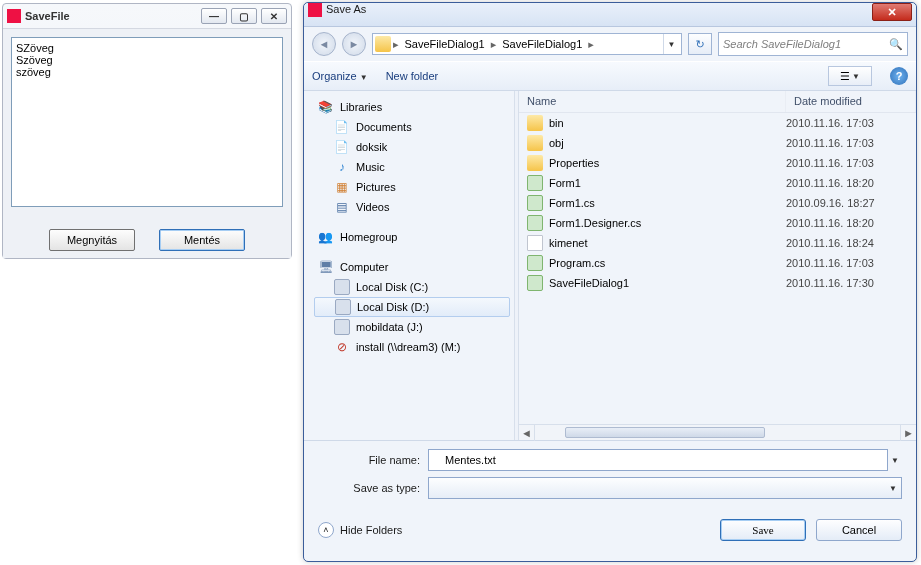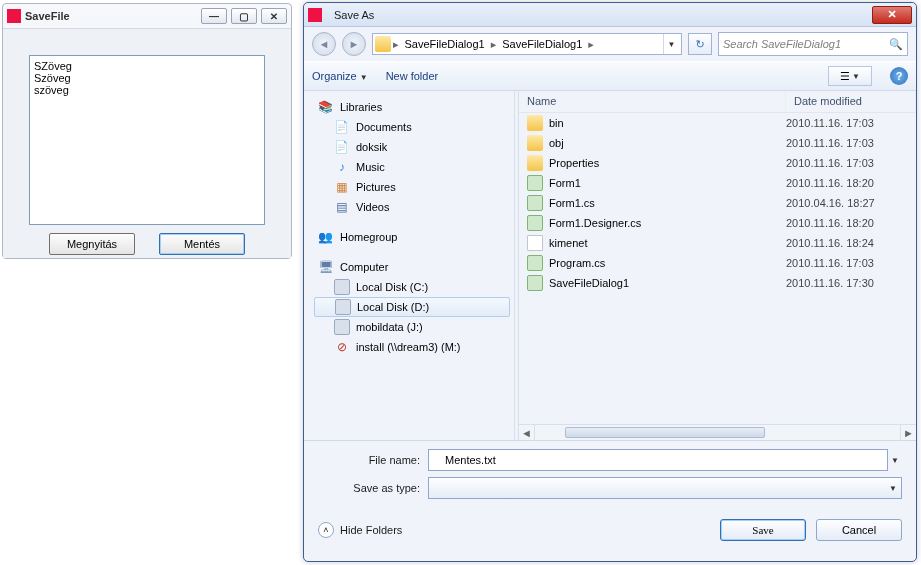--- a/index.html
+++ b/index.html
@@ -5,29 +5,29 @@
 * { box-sizing: border-box; margin: 0; padding: 0; font-family: "Segoe UI", Tahoma, sans-serif; font-size: 11px; }
 body { background: #fff; width: 921px; height: 565px; position: relative; }
 
 
 .parent-window { position: absolute; left: 2px; top: 3px; width: 290px; height: 256px; border: 1px solid #b0b6c4; border-radius: 4px; background: linear-gradient(#f6f8fb,#eaeef5); }
 .parent-titlebar { height: 24px; display: flex; align-items: center; padding: 0 4px; font-weight: bold; }
 .parent-title-icon { width: 14px; height: 14px; background: #e14; margin-right: 4px; display:inline-block; }
 .parent-title { flex: 1; color: #333; }
 .win-btn-group { display: flex; gap: 4px; }
 .win-btn { width: 26px; height: 16px; border: 1px solid #9aa3b5; border-radius: 2px; background: linear-gradient(#fff,#e3e8f0); display:flex; align-items:center; justify-content:center; font-size:10px; color:#333; }
-.parent-body { background:#eef1f6; border-top:1px solid #d4d8e1; padding:26px; height: calc(100% - 24px); }
+.parent-body { background:#eef1f6; border-top:1px solid #d4d8e1; padding:8px; height: calc(100% - 24px); }
 .textarea { width: 100%; height: 170px; background:#fff; border:1px solid #7f9db9; padding:4px; resize:none; font-family:inherit; font-size:11px; }
-.parent-buttons { display:flex; justify-content:center; gap:24px; margin-top:6px; }
+.parent-buttons { display:flex; justify-content:center; gap:24px; margin-top:20px; }
 .std-btn { width: 86px; height: 22px; border:1px solid #707070; border-radius:2px; background:linear-gradient(#fdfdfd,#e4e4e4); }
 .std-btn.focused { border-color:#2f6fb7; box-shadow:0 0 0 1px #a6cdf3 inset; }
 
 
 .saveas { position:absolute; left:303px; top:2px; width:614px; height:560px; border:1px solid #3b5d9a; border-radius:5px; background:#f0f4fa; box-shadow:0 0 6px rgba(0,0,0,.2); }
-.saveas-titlebar { height:24px; background:linear-gradient(#e9f0fa,#d7e3f4); border-bottom:1px solid #b8c7df; display:flex; align-items:center; padding:0 4px; border-radius:5px 5px 0 0;gap:8px; }
+.saveas-titlebar { height:24px; background:linear-gradient(#e9f0fa,#d7e3f4); border-bottom:1px solid #b8c7df; display:flex; padding:0 4px; border-radius:5px 5px 0 0; }
 .saveas-title { flex:1; color:#1a1a1a; }
 .close-btn { width:40px; height:18px; background:linear-gradient(#e07b73,#c42b1c); border:1px solid #8b2017; border-radius:2px; color:#fff; display:flex; align-items:center; justify-content:center; font-weight:bold; }
 
 .nav-row { height:34px; display:flex; align-items:center; padding:4px 8px; gap:6px; }
 .nav-back, .nav-fwd { width:24px; height:24px; border-radius:50%; background:radial-gradient(#f2f6fb,#cfd9e8); border:1px solid #a6b4cc; display:flex; align-items:center; justify-content:center; color:#7b8aa2; }
 .address-bar { flex:1; height:22px; background:#fff; border:1px solid #9fb4d4; display:flex; align-items:center; padding:0 2px; gap:2px; }
 .crumb { padding:2px 4px; display:flex; align-items:center; gap:2px; }
 .crumb-sep { color:#666; }
 .addr-drop { width:16px; text-align:center; color:#444; border-left:1px solid #cfd9e8; height:100%; display:flex; align-items:center; justify-content:center; }
 .refresh-btn { width:24px; height:22px; border:1px solid #9fb4d4; background:linear-gradient(#fdfeff,#e6edf7); display:flex; align-items:center; justify-content:center; color:#2f6fb7; }
@@ -247,21 +247,21 @@
               <span class="icon cs"></span>
               <span>Form1</span>
             </div>
             <div class="rdate">2010.11.16. 18:20</div>
           </li>
           <li class="fl-row">
             <div class="rname">
               <span class="icon cs"></span>
               <span>Form1.cs</span>
             </div>
-            <div class="rdate">2010.04.16. 18:27</div>
+            <div class="rdate">2010.09.16. 18:27</div>
           </li>
           <li class="fl-row">
             <div class="rname">
               <span class="icon cs"></span>
               <span>Form1.Designer.cs</span>
             </div>
             <div class="rdate">2010.11.16. 18:20</div>
           </li>
           <li class="fl-row">
             <div class="rname">

